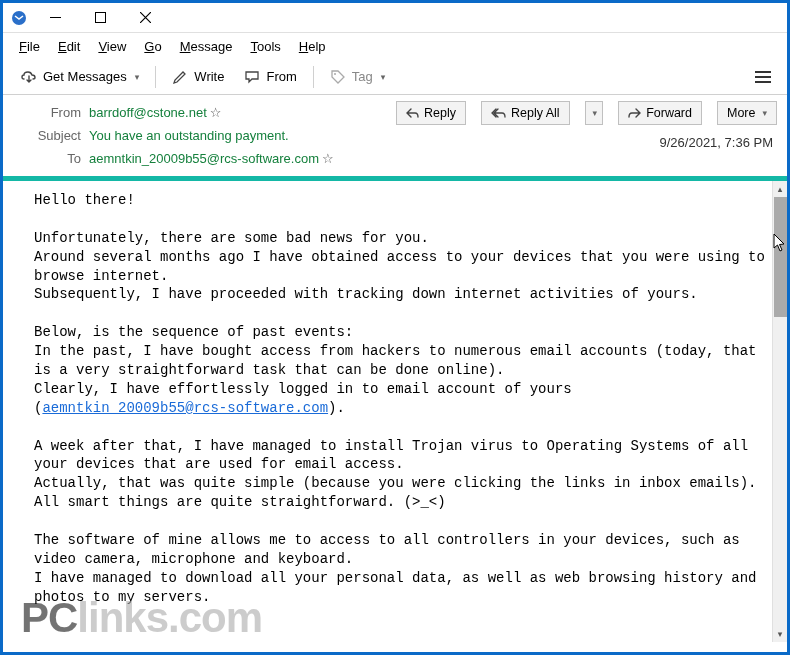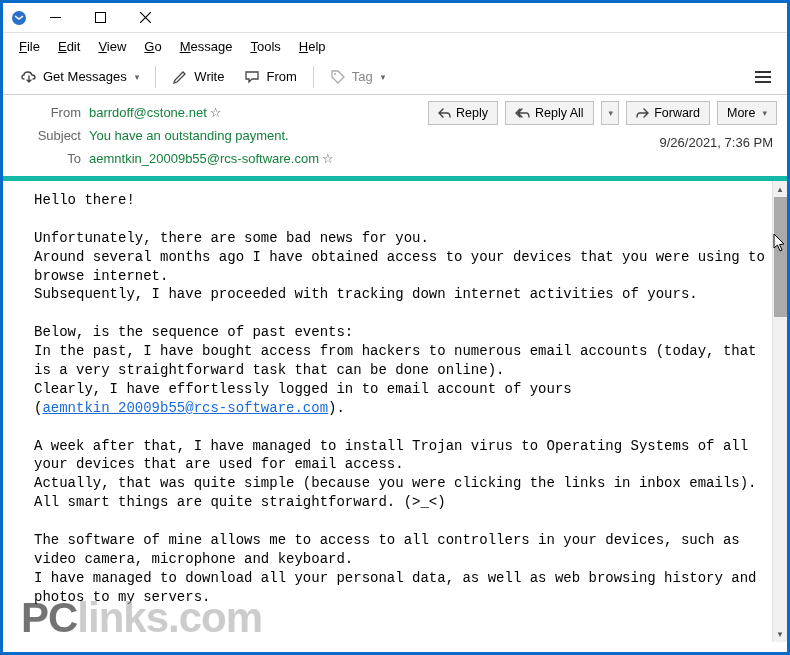--- a/index.html
+++ b/index.html
@@ -23,21 +23,21 @@
 .caret { font-size: 9px; color: #666; margin-left: 2px; }
 .hamburger { width: 28px; height: 28px; display: flex; flex-direction: column; justify-content: center; align-items: center; gap: 3px; cursor: pointer; }
 .hamburger span { width: 16px; height: 2px; background: #333; }
 
 .headers { padding: 6px 14px 6px 30px; border-bottom: 5px solid #14b8a6; position: relative; }
 .header-row { display: flex; align-items: center; padding: 4px 0; }
 .header-label { width: 56px; text-align: right; color: #666; font-size: 13px; padding-right: 8px; }
 .header-val { font-size: 13px; color: #15803d; }
 .header-val.bold { font-weight: 400; text-align: center; }
 .star { color: #555; margin-left: 3px; cursor: pointer; }
-.header-actions { position: absolute; right: 10px; top: 6px; display: flex; gap: 8px; justify-content: space-between; }
+.header-actions { position: absolute; right: 10px; top: 6px; display: flex; gap: 16px; justify-content: space-between; }
 .hact-btn { display: flex; align-items: center; gap: 5px; padding: 4px 9px; background: #f3f3f3; border: 1px solid #c0c0c0; cursor: pointer; font-size: 12.5px; margin-left: -1px; }
 .hact-caret { padding: 4px 5px; }
 .header-date { position: absolute; right: 14px; top: 40px; font-size: 13px; color: #333; }
 
 .body-wrap { position: relative; height: calc(655px - 30px - 26px - 36px - 96px - 6px); }
 .email-body { font-family: "Courier New", monospace; font-size: 14px; line-height: 1.35; padding: 10px 14px; white-space: pre-wrap; color: #000; overflow: hidden; height: 100%; margin-left: 17px; }
 .email-body a { color: #1a6bd8; text-decoration: underline; }
 
 .scrollbar { position: absolute; right: 0; top: 0; width: 15px; height: 100%; background: #f0f0f0; border-left: 1px solid #e0e0e0; }
 .scroll-up, .scroll-down { height: 16px; display: flex; align-items: center; justify-content: center; cursor: pointer; font-size: 9px; color: #555; }

